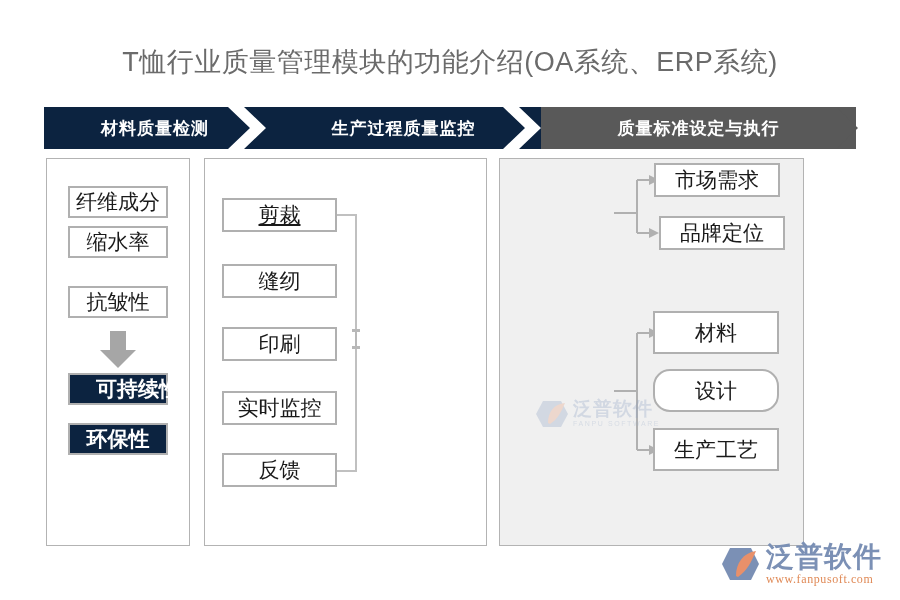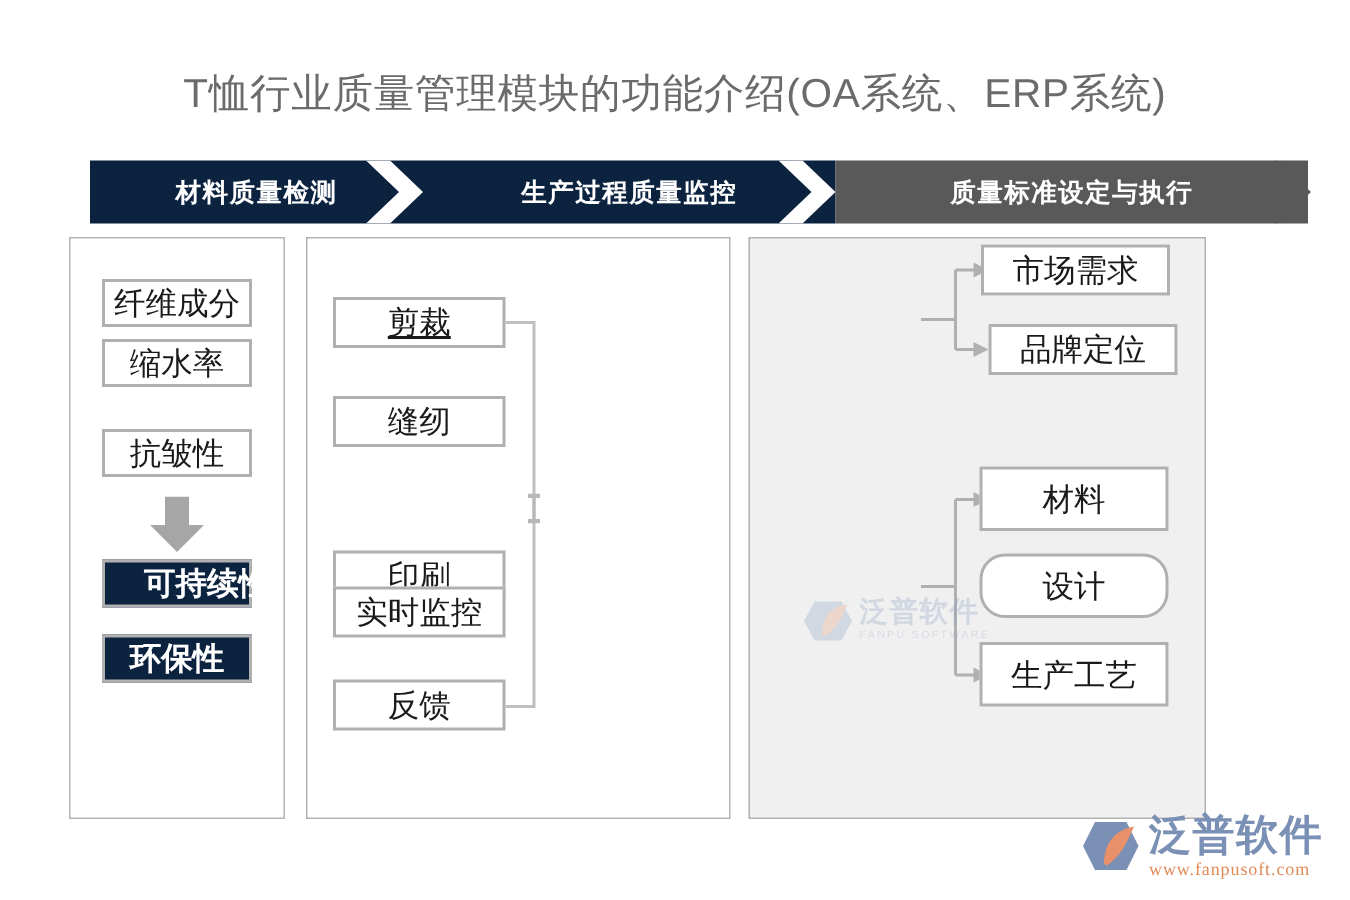--- a/index.html
+++ b/index.html
@@ -30,21 +30,21 @@
     font-size: 27px;
     font-weight: 400;
     color: #6b6b6b;
     letter-spacing: 0.5px;
     white-space: nowrap;
   }
 
   
   #banner-row {
     position: absolute;
-    left: 60px;
+    left: 44px;
     top: 107px;
     width: 840px;
     height: 42px;
   }
   .banner {
     position: absolute;
     top: 0;
     height: 42px;
     display: flex;
     align-items: center;
@@ -267,21 +267,21 @@
   </svg>
 
   <div class="node node-m" style="top:198px;text-decoration:underline;">
     <span>剪裁</span>
   </div>
 
   <div class="node node-m" style="top:264px;">
     <span>缝纫</span>
   </div>
 
-  <div class="node node-m" style="top:327px;margin-top:40px;">
+  <div class="node node-m" style="top:327px;">
     <span>印刷</span>
   </div>
 
   <div class="node node-m" style="top:391px;">
     <span>实时监控</span>
   </div>
 
   <div class="node node-m" style="top:453px;">
     <span>反馈</span>
   </div>

